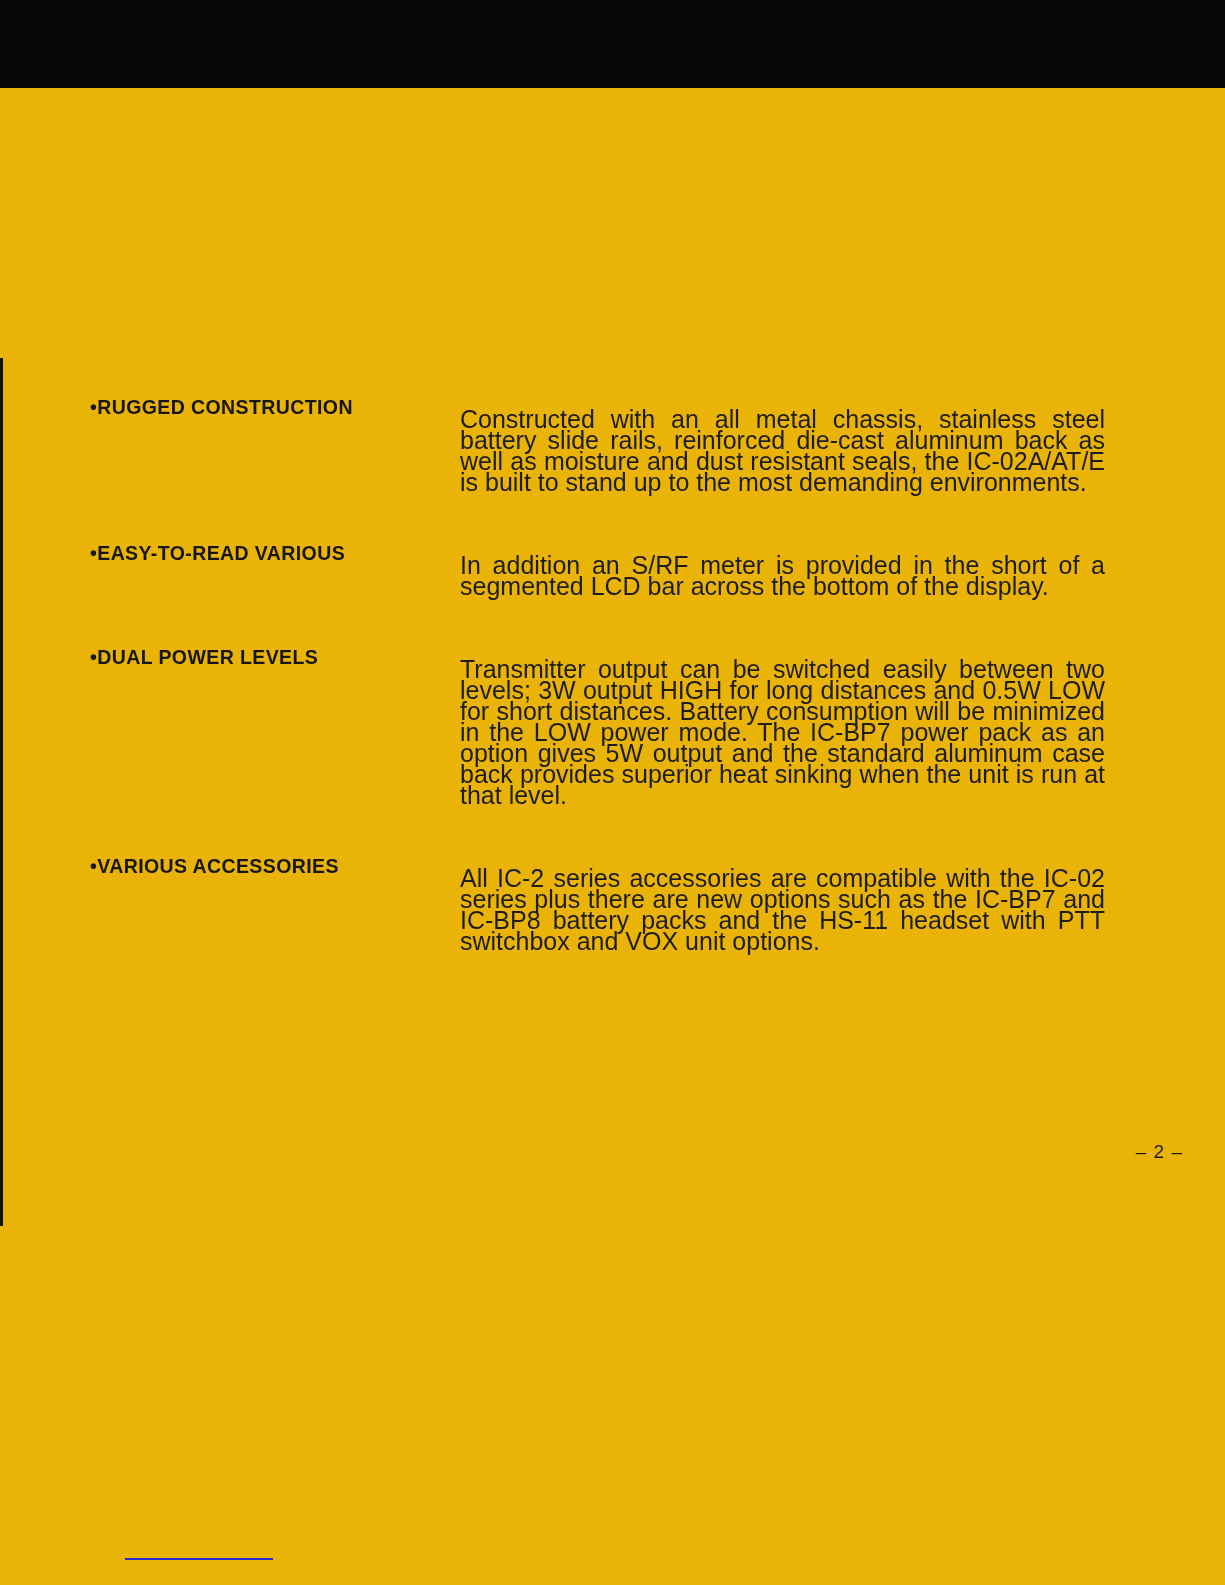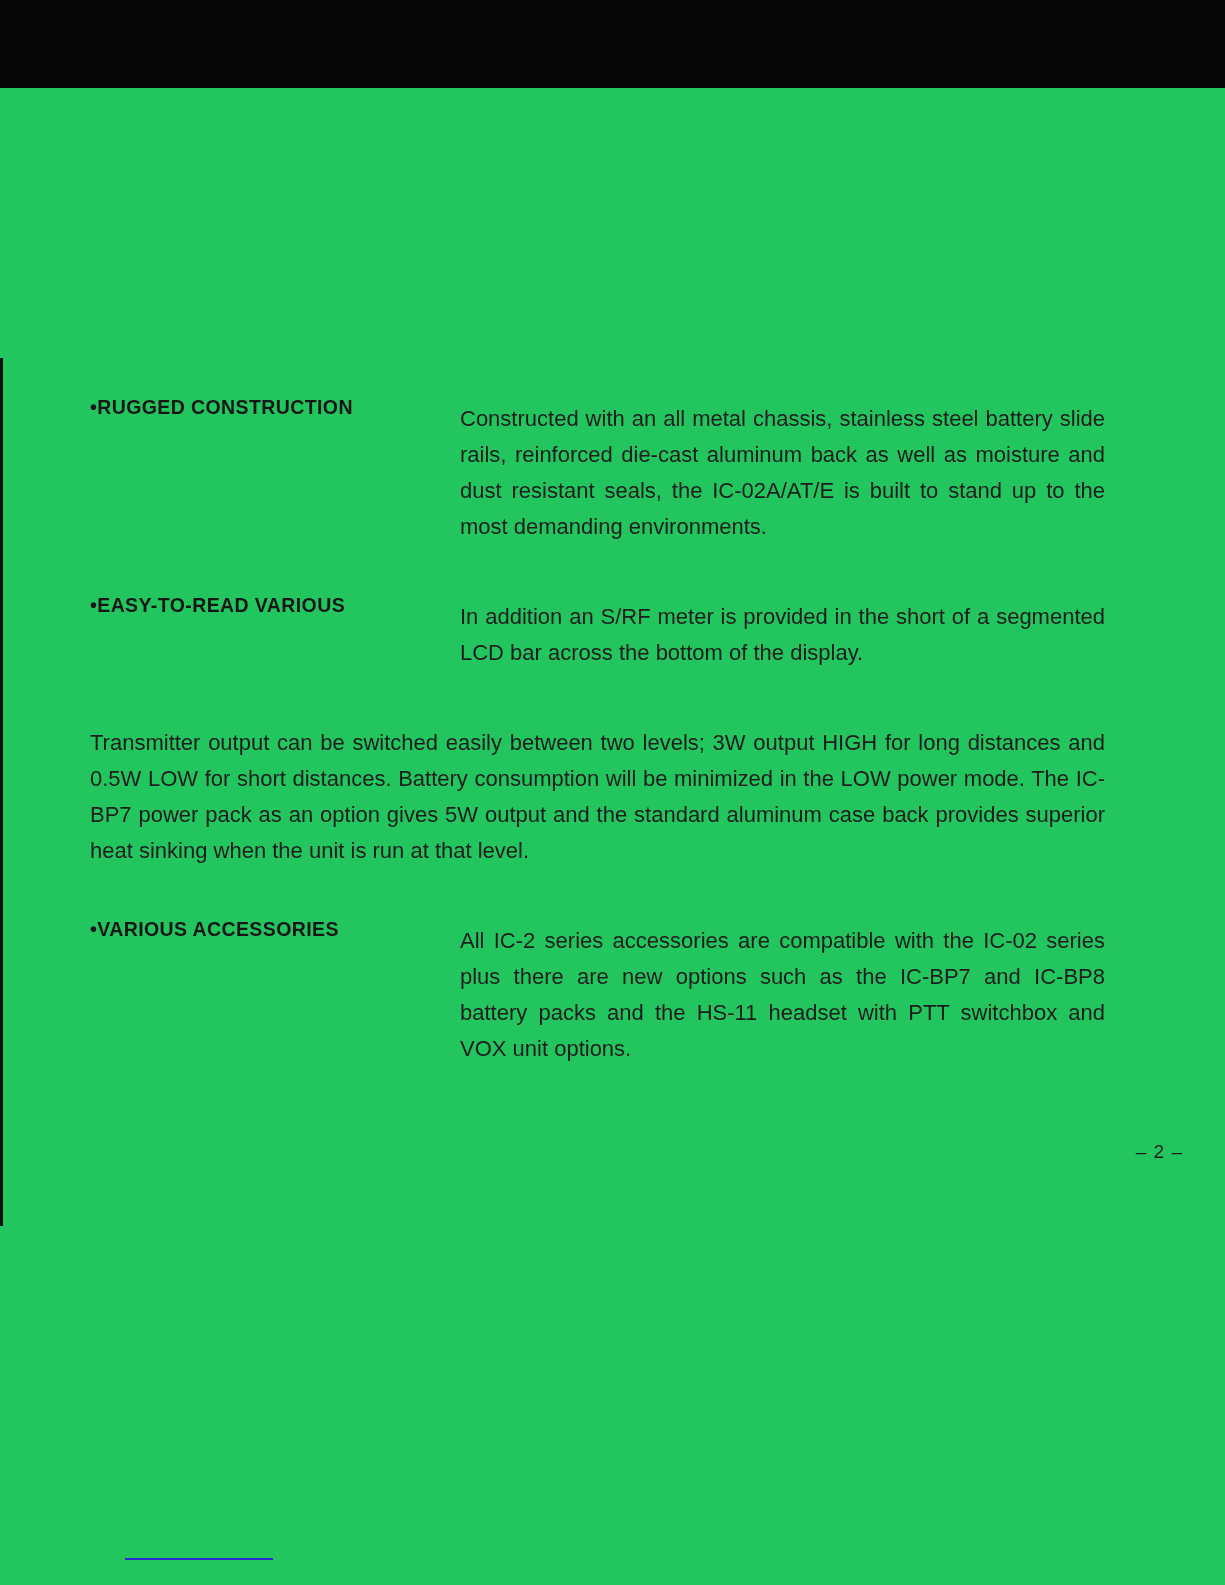--- a/index.html
+++ b/index.html
@@ -4,21 +4,21 @@
 <style>
   html, body {
     margin: 0;
     padding: 0;
     background: #ffffff;
   }
   .page {
     position: relative;
     width: 1225px;
     height: 1585px;
-    background: #22c55e;
+    background: #eab308;
     overflow: hidden;
     font-family: "Liberation Sans", sans-serif;
     color: #1c1c1c;
   }
   .scan-top-bar {
     position: absolute;
     top: 0;
     left: 0;
     width: 100%;
     height: 88px;
@@ -55,24 +55,24 @@
     font-size: 19.5px;
     font-weight: bold;
     letter-spacing: 0.4px;
     line-height: 28px;
     color: #161616;
   }
   .section-heading.second-line {
     padding-left: 15px;
   }
   .paragraph {
-    font-size: 22px;
-    line-height: 36px;
+    font-size: 25px;
+    line-height: 21px;
     text-align: justify;
-    margin: 8px 0 26px 0;
+    margin: 16px 0 26px 0;
     color: #1d1d1d;
   }
   .paragraph:last-child {
     margin-bottom: 0;
   }
   .page-number {
     position: absolute;
     top: 1141px;
     right: 42px;
     font-size: 19px;
@@ -110,20 +110,23 @@
     <div class="section">
       <div class="heading-col">
         <div class="section-heading">•EASY-TO-READ VARIOUS</div>
       </div>
       <div class="body-col">
         <p class="paragraph">In addition an S/RF meter is provided in the short of a segmented LCD bar across the bottom of the display.</p>
       </div>
     </div>
 
     <div class="section">
+      <div class="heading-col">
+        <div class="section-heading">•DUAL POWER LEVELS</div>
+      </div>
       <div class="body-col">
         <p class="paragraph">Transmitter output can be switched easily between two levels; 3W output HIGH for long distances and 0.5W LOW for short distances. Battery consumption will be minimized in the LOW power mode. The IC-BP7 power pack as an option gives 5W output and the standard aluminum case back provides superior heat sinking when the unit is run at that level.</p>
       </div>
     </div>
 
     <div class="section">
       <div class="heading-col">
         <div class="section-heading">•VARIOUS ACCESSORIES</div>
       </div>
       <div class="body-col">

